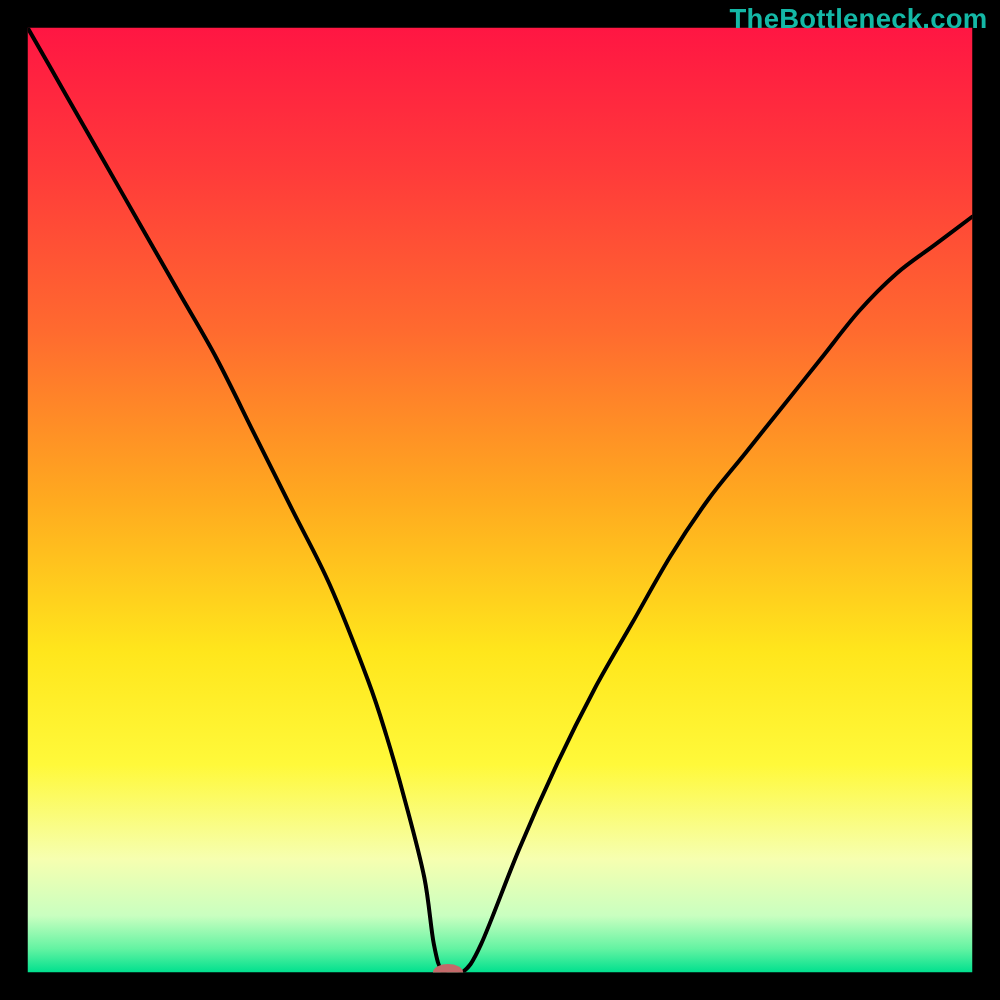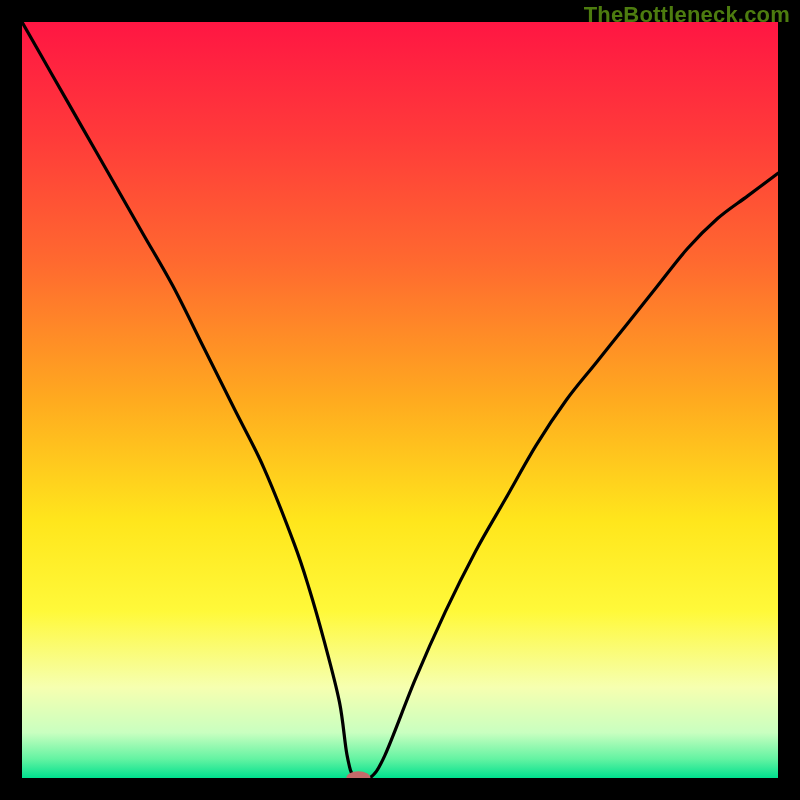--- a/index.html
+++ b/index.html
@@ -14,21 +14,21 @@
   .frame {
     position: relative;
     width: 800px;
     height: 800px;
     background: #000;
   }
   .watermark {
     position: absolute;
     top: 2px;
     right: 10px;
-    color: #4d7c0f;
+    color: #14b8a6;
     font-size: 22px;
     font-weight: 600;
     letter-spacing: 0.2px;
     z-index: 10;
     user-select: none;
   }
   .plot-area {
     position: absolute;
     left: 22px;
     top: 22px;

